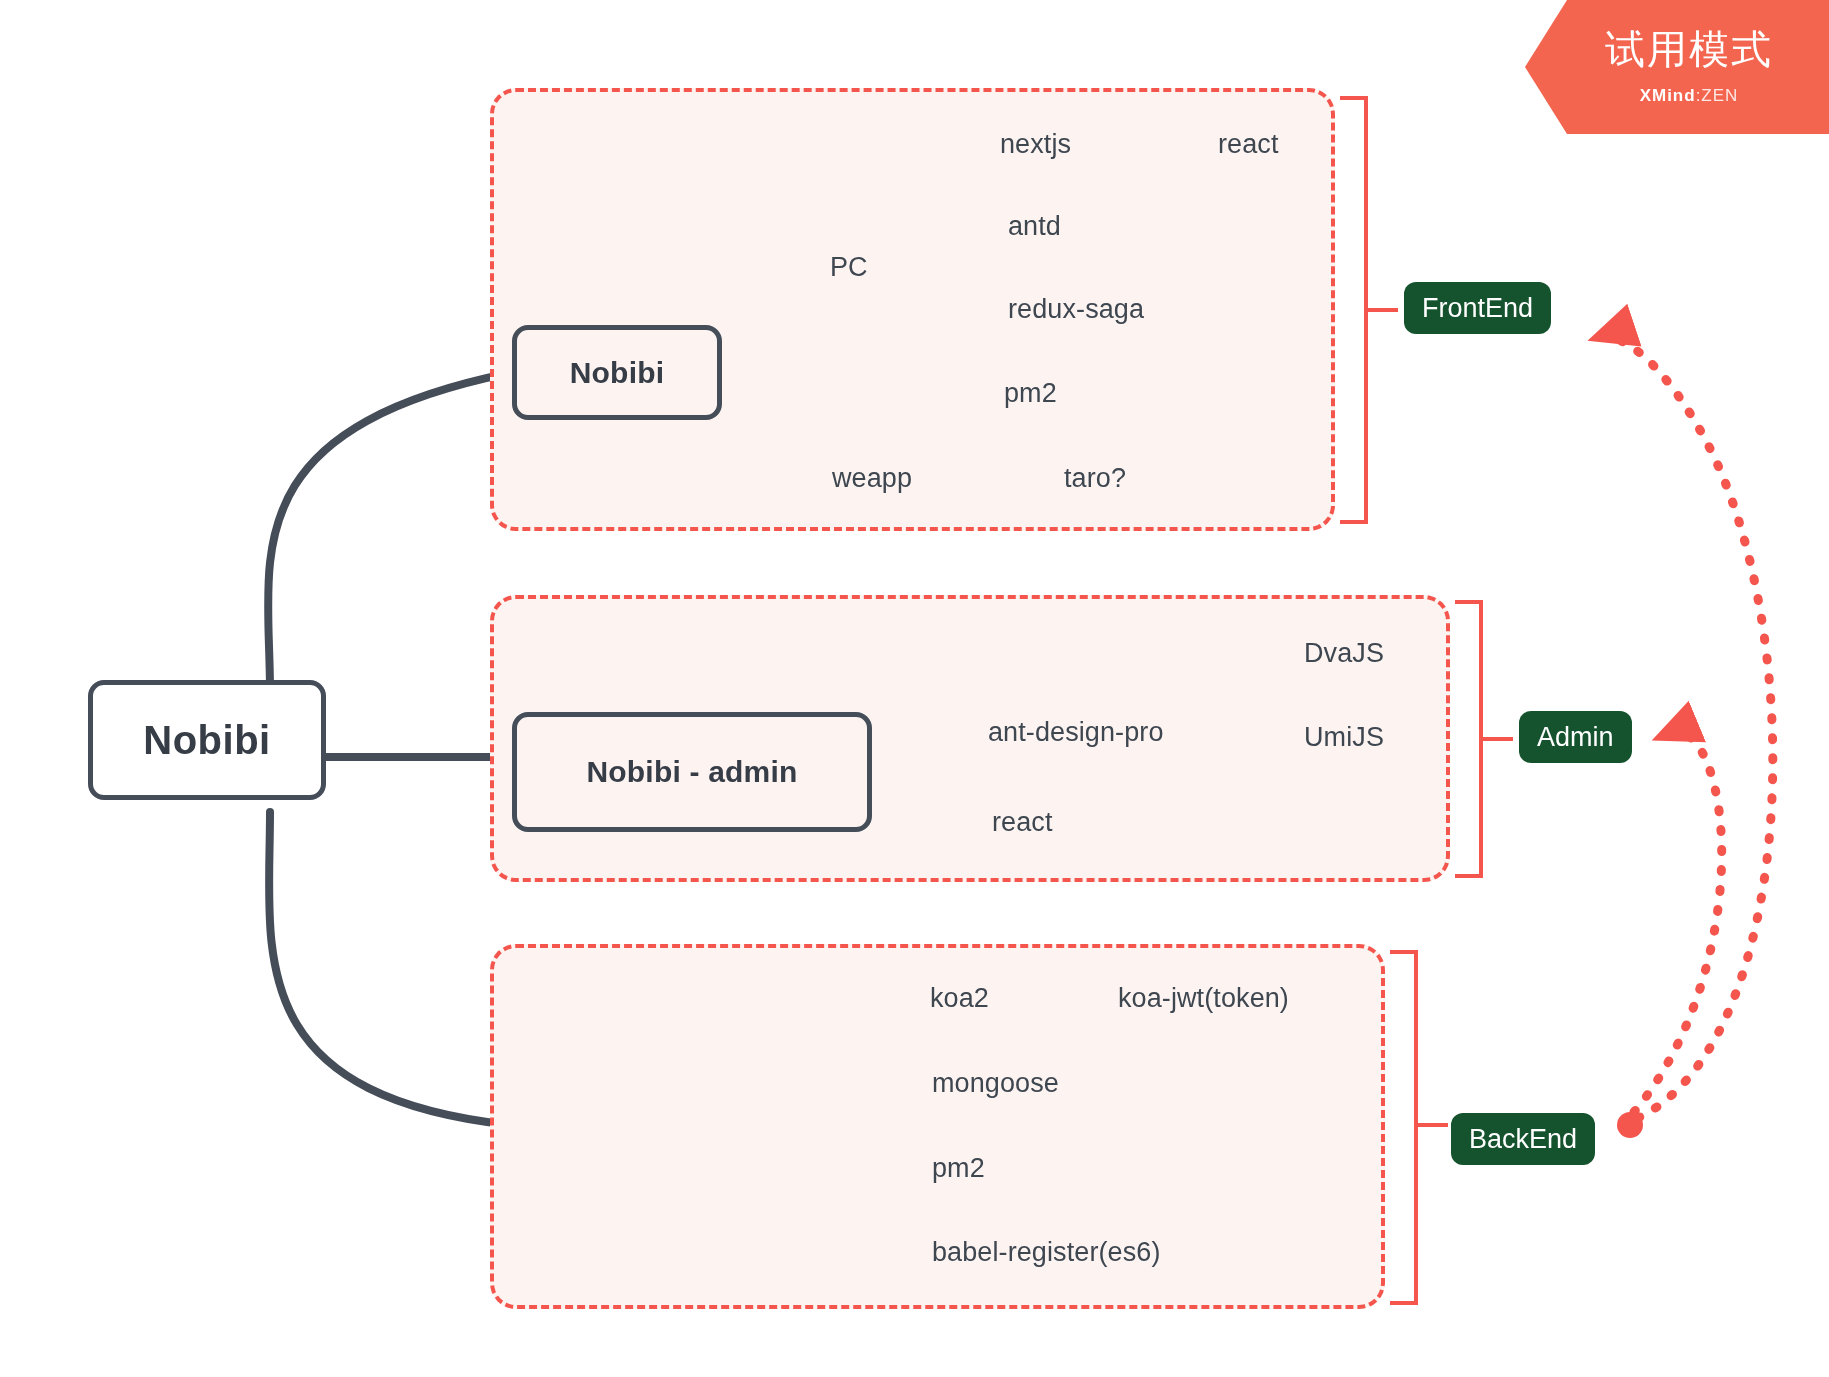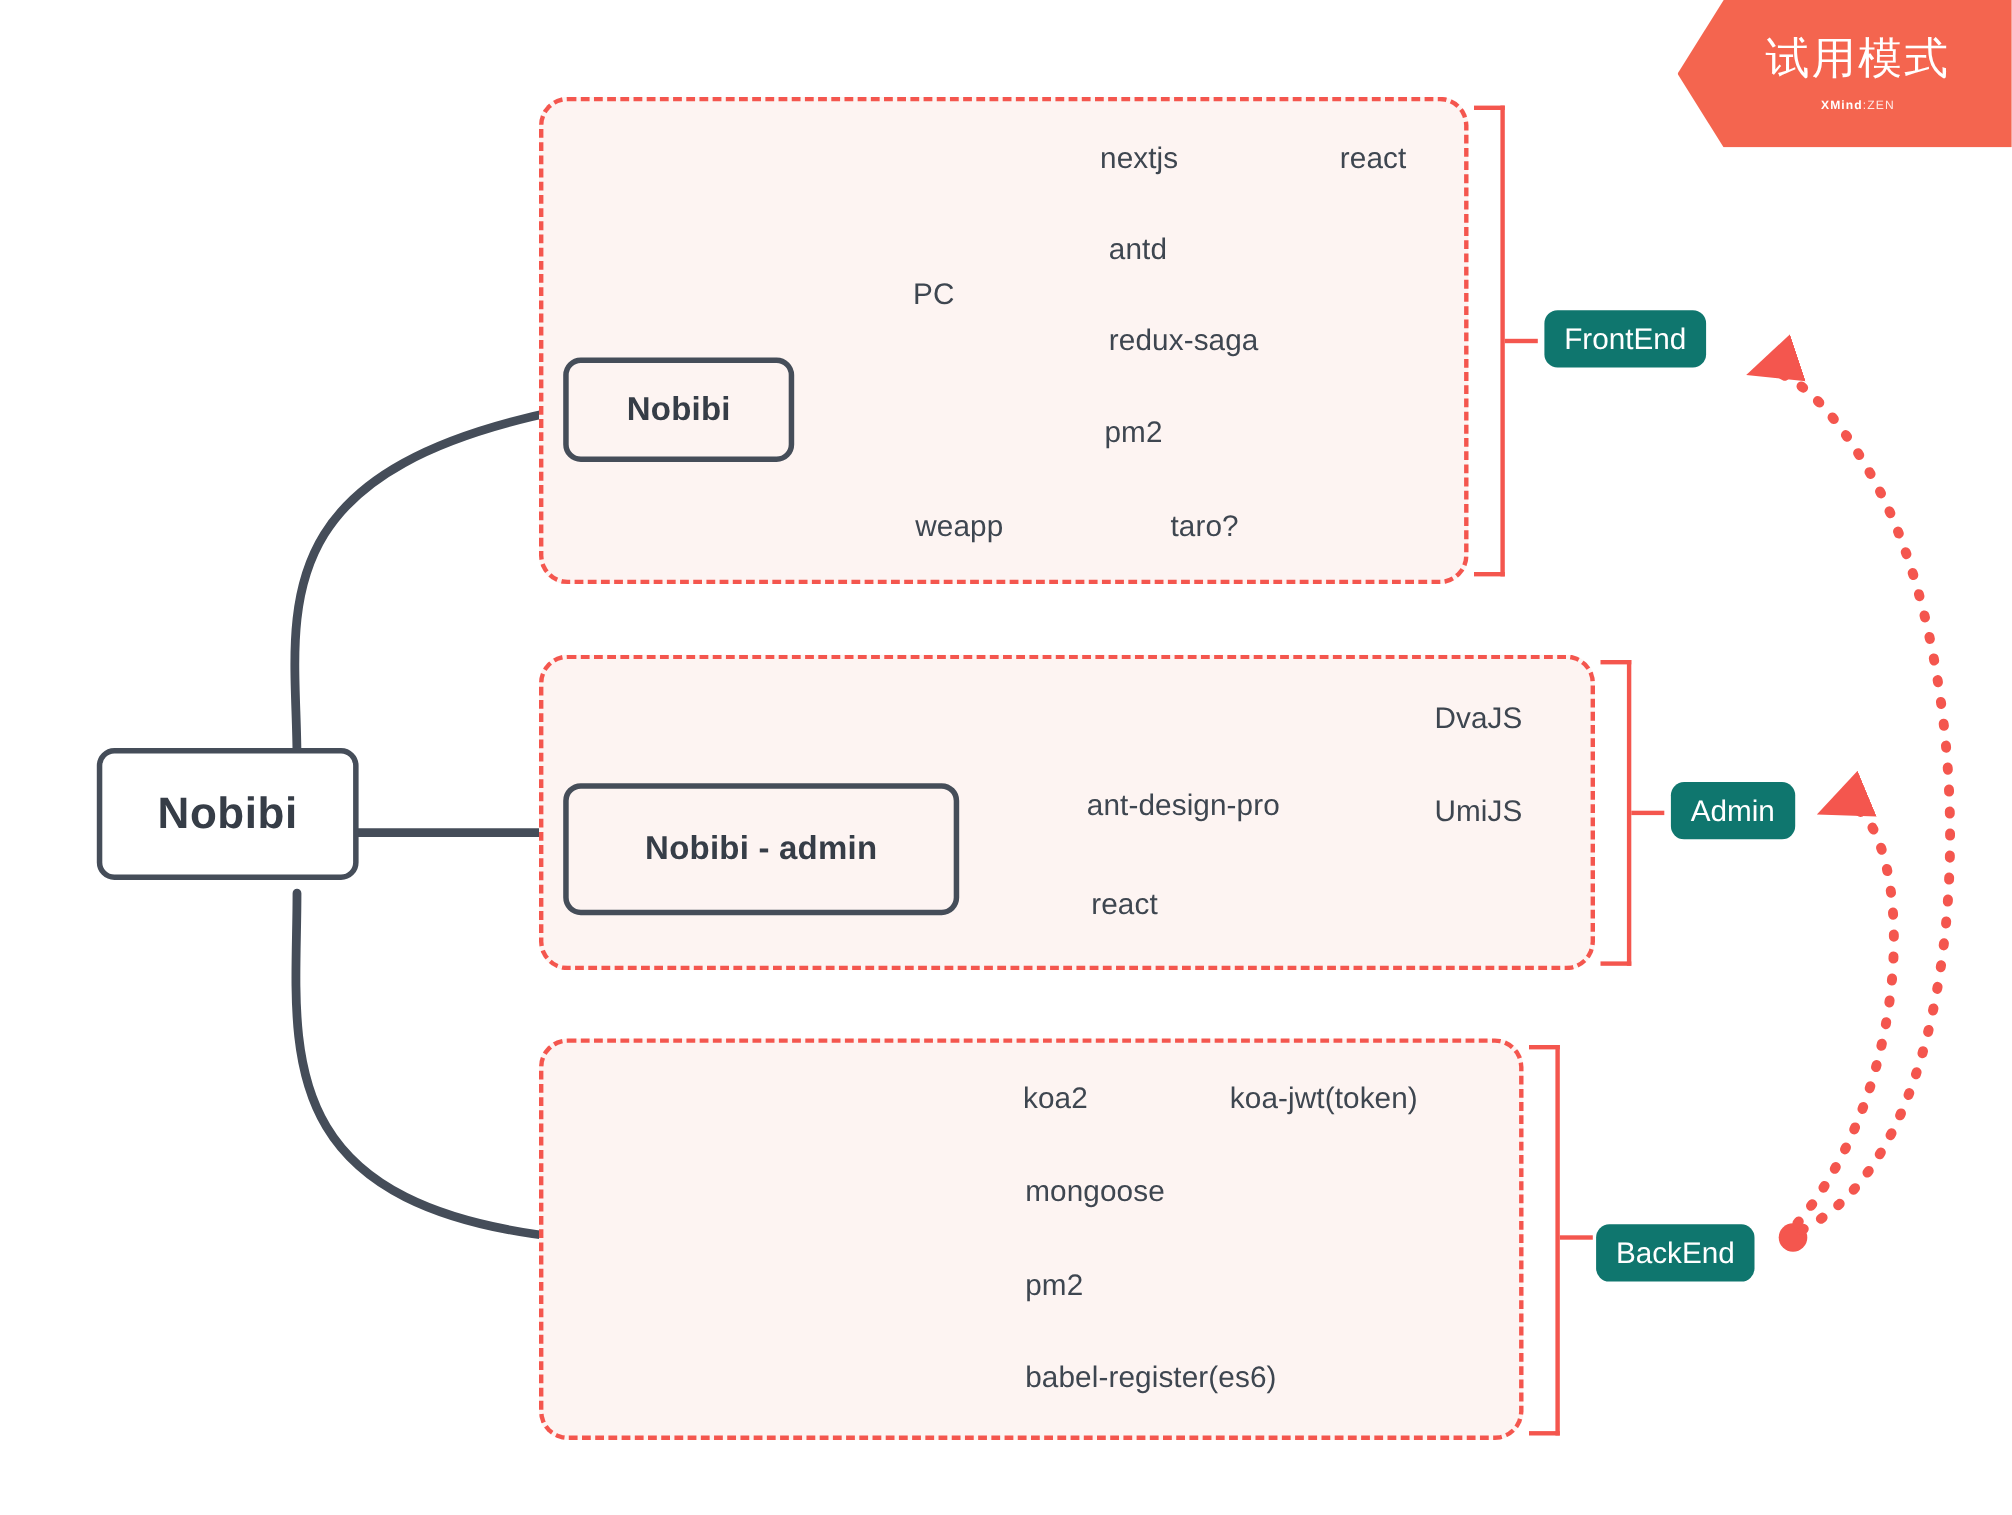--- a/index.html
+++ b/index.html
@@ -70,21 +70,21 @@
     font-size: 27px;
     white-space: nowrap;
     letter-spacing: .1px;
   }
   
   .pill {
     position: absolute;
     display: flex;
     align-items: center;
     justify-content: center;
-    background: #0f766e;
+    background: #14532d;
     color: #ffffff;
     border-radius: 12px;
     font-size: 27px;
     white-space: nowrap;
     padding: 0 18px;
     height: 52px;
   }
   
   #trial-banner {
     position: absolute;
@@ -101,21 +101,21 @@
     justify-content: center;
     padding-left: 24px;
   }
   #trial-title {
     font-size: 40px;
     line-height: 1.05;
     letter-spacing: 2px;
     font-weight: normal;
   }
   #trial-sub {
-    font-size: 11px;
+    font-size: 17px;
     letter-spacing: 1px;
     margin-top: 16px;
   }
   #trial-sub .bold { font-weight: bold; }
   #trial-sub .light { opacity: .85; }
 </style>
 </head>
 <body>
 
 <div id="canvas">

